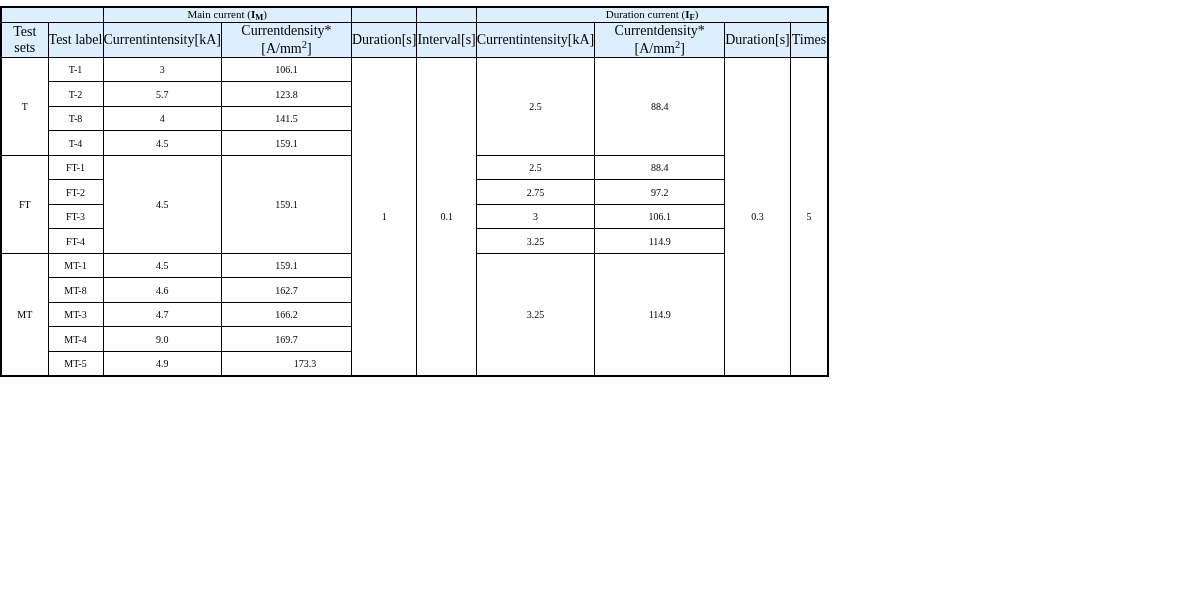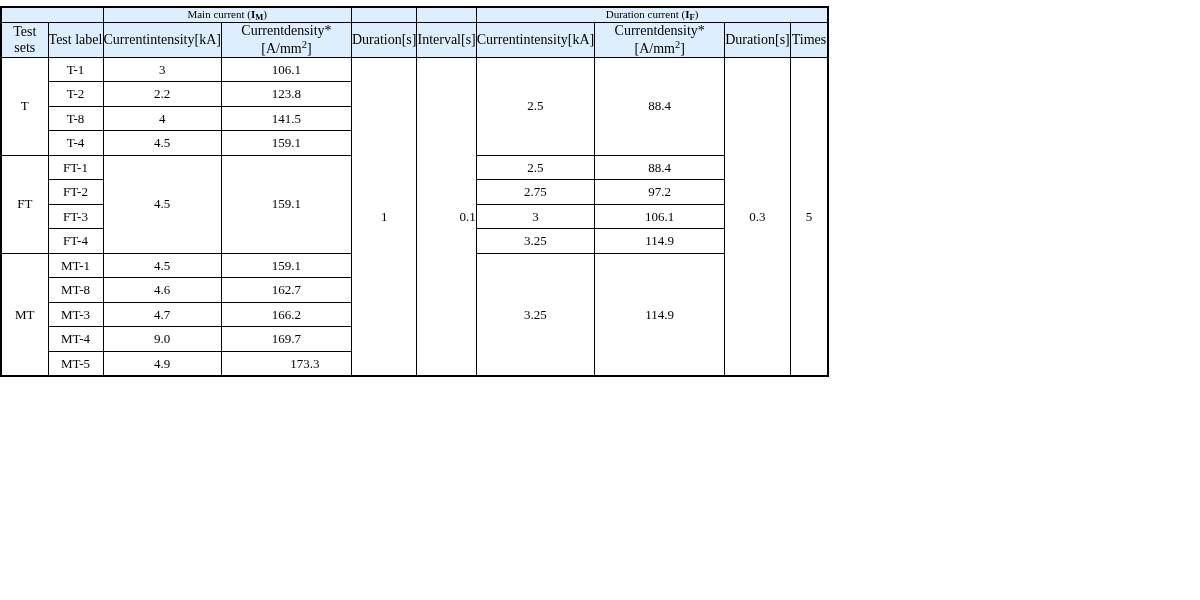--- a/index.html
+++ b/index.html
@@ -44,21 +44,21 @@
   .grouphdr {
     background: #ddeeff !important;
     font-weight: bold;
     font-size: 11px;
     padding: 4px 2px;
   }
   .blankhdr {
     background: #ddeeff !important;
   }
   .cell {
-    font-size: 13px;
+    font-size: 10px;
     height: 23.5px;
     padding: 0 2px;
   }
   sub { font-size: 0.78em; vertical-align: -0.22em; font-weight: bold;}
   sup { font-size: 0.75em; vertical-align: 0.45em; }
   .nb-left { border-left: 2px solid #000 !important; }
   .nb-right { border-right: 2px solid #000 !important; }
   .nb-top { border-top: 2px solid #000 !important; }
   .nb-bottom { border-bottom: 2px solid #000 !important; }
 </style>
@@ -109,29 +109,29 @@
       <td class="hdr">Duration[s]</td>
       <td class="hdr nb-right">Times</td>
     </tr>
 
     <tr>
       <td class="cell nb-left" rowspan="4">T</td>
       <td class="cell">T-1</td>
       <td class="cell">3</td>
       <td class="cell">106.1</td>
       <td class="cell" rowspan="13" style="border-bottom: 2px solid rgb(0, 0, 0);">1</td>
-      <td class="cell" rowspan="13" style="border-bottom: 2px solid rgb(0, 0, 0); text-align: right;">0.1</td>
+      <td class="cell" rowspan="13" style="border-bottom: 2px solid rgb(0, 0, 0);">0.1</td>
       <td class="cell" rowspan="4">2.5</td>
       <td class="cell" rowspan="4">88.4</td>
       <td class="cell" rowspan="13" style="border-bottom: 2px solid rgb(0, 0, 0);">0.3</td>
       <td class="cell nb-right" rowspan="13" style="border-bottom: 2px solid rgb(0, 0, 0);">5</td>
     </tr>
     <tr>
       <td class="cell">T-2</td>
-      <td class="cell">2.2</td>
+      <td class="cell">5.7</td>
       <td class="cell">123.8</td>
     </tr>
     <tr>
       <td class="cell">T-8</td>
       <td class="cell">4</td>
       <td class="cell">141.5</td>
     </tr>
     <tr>
       <td class="cell">T-4</td>
       <td class="cell">4.5</td>

